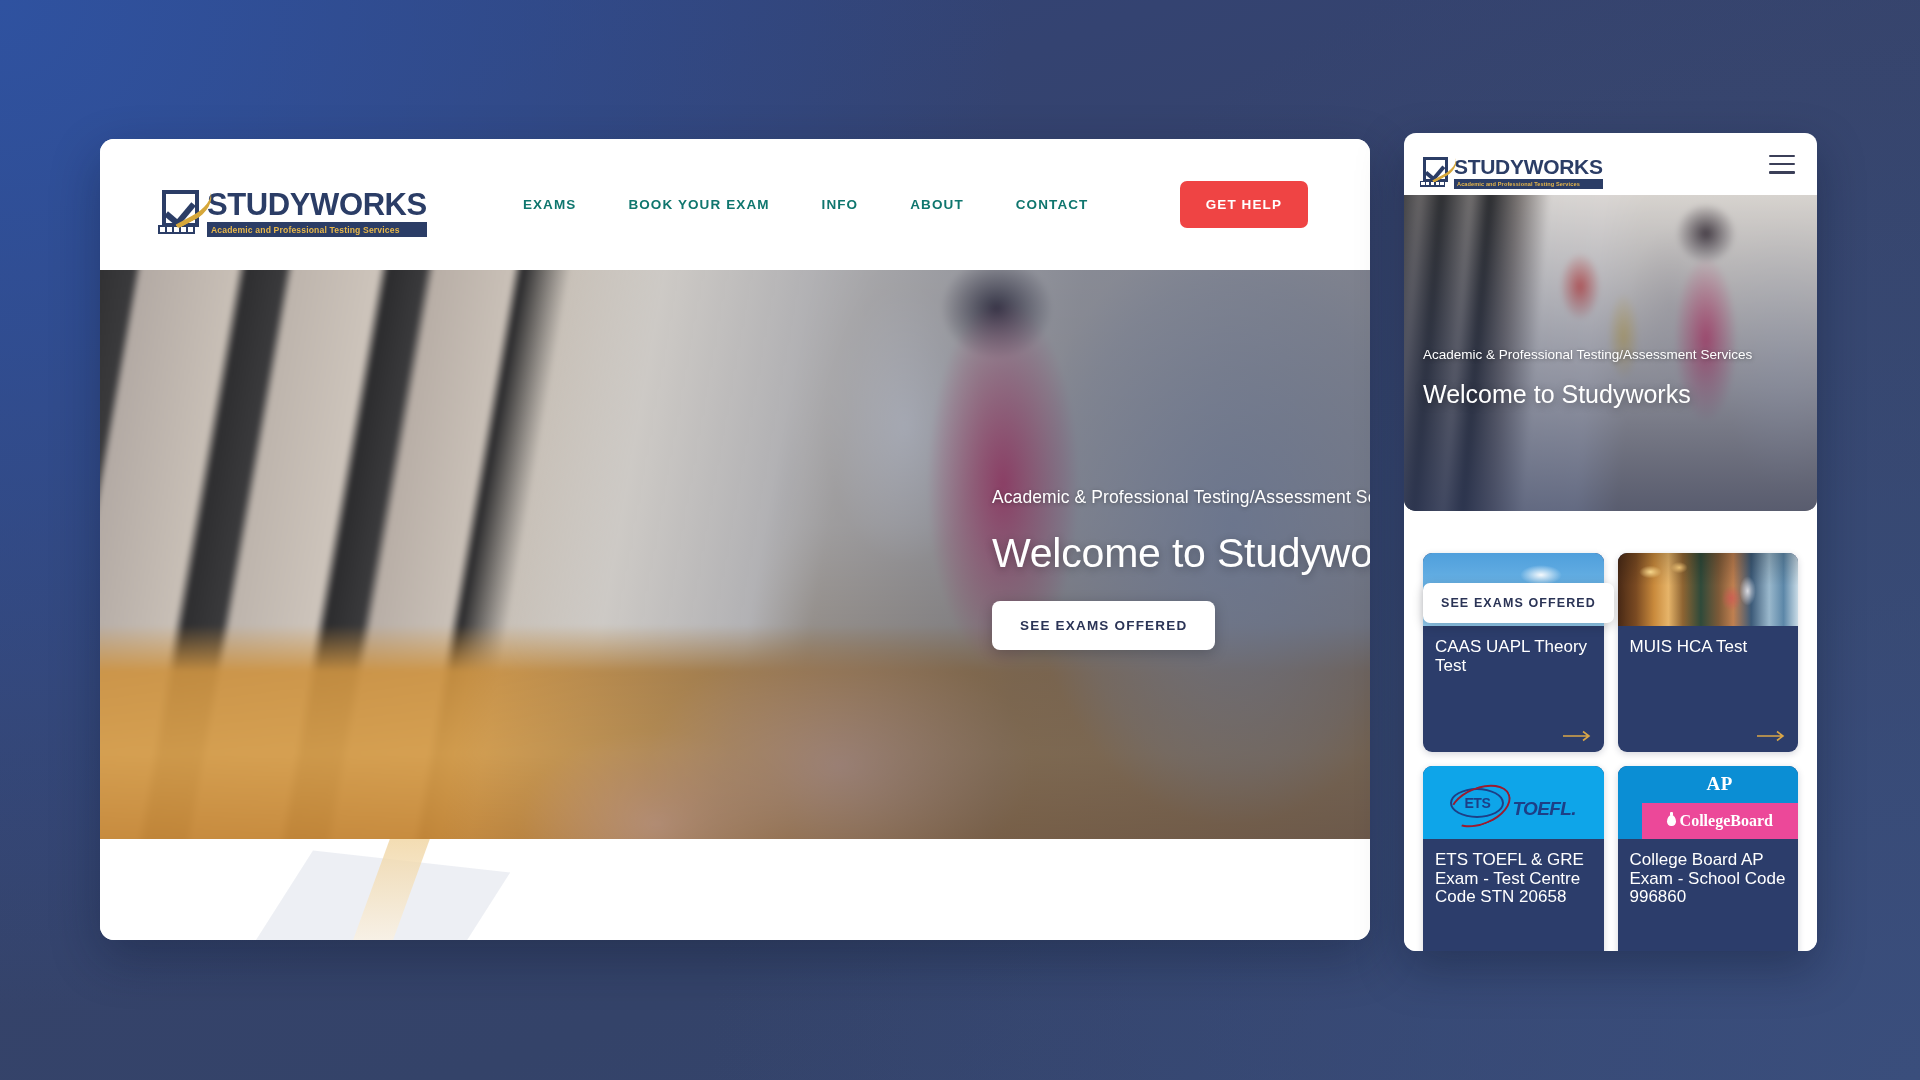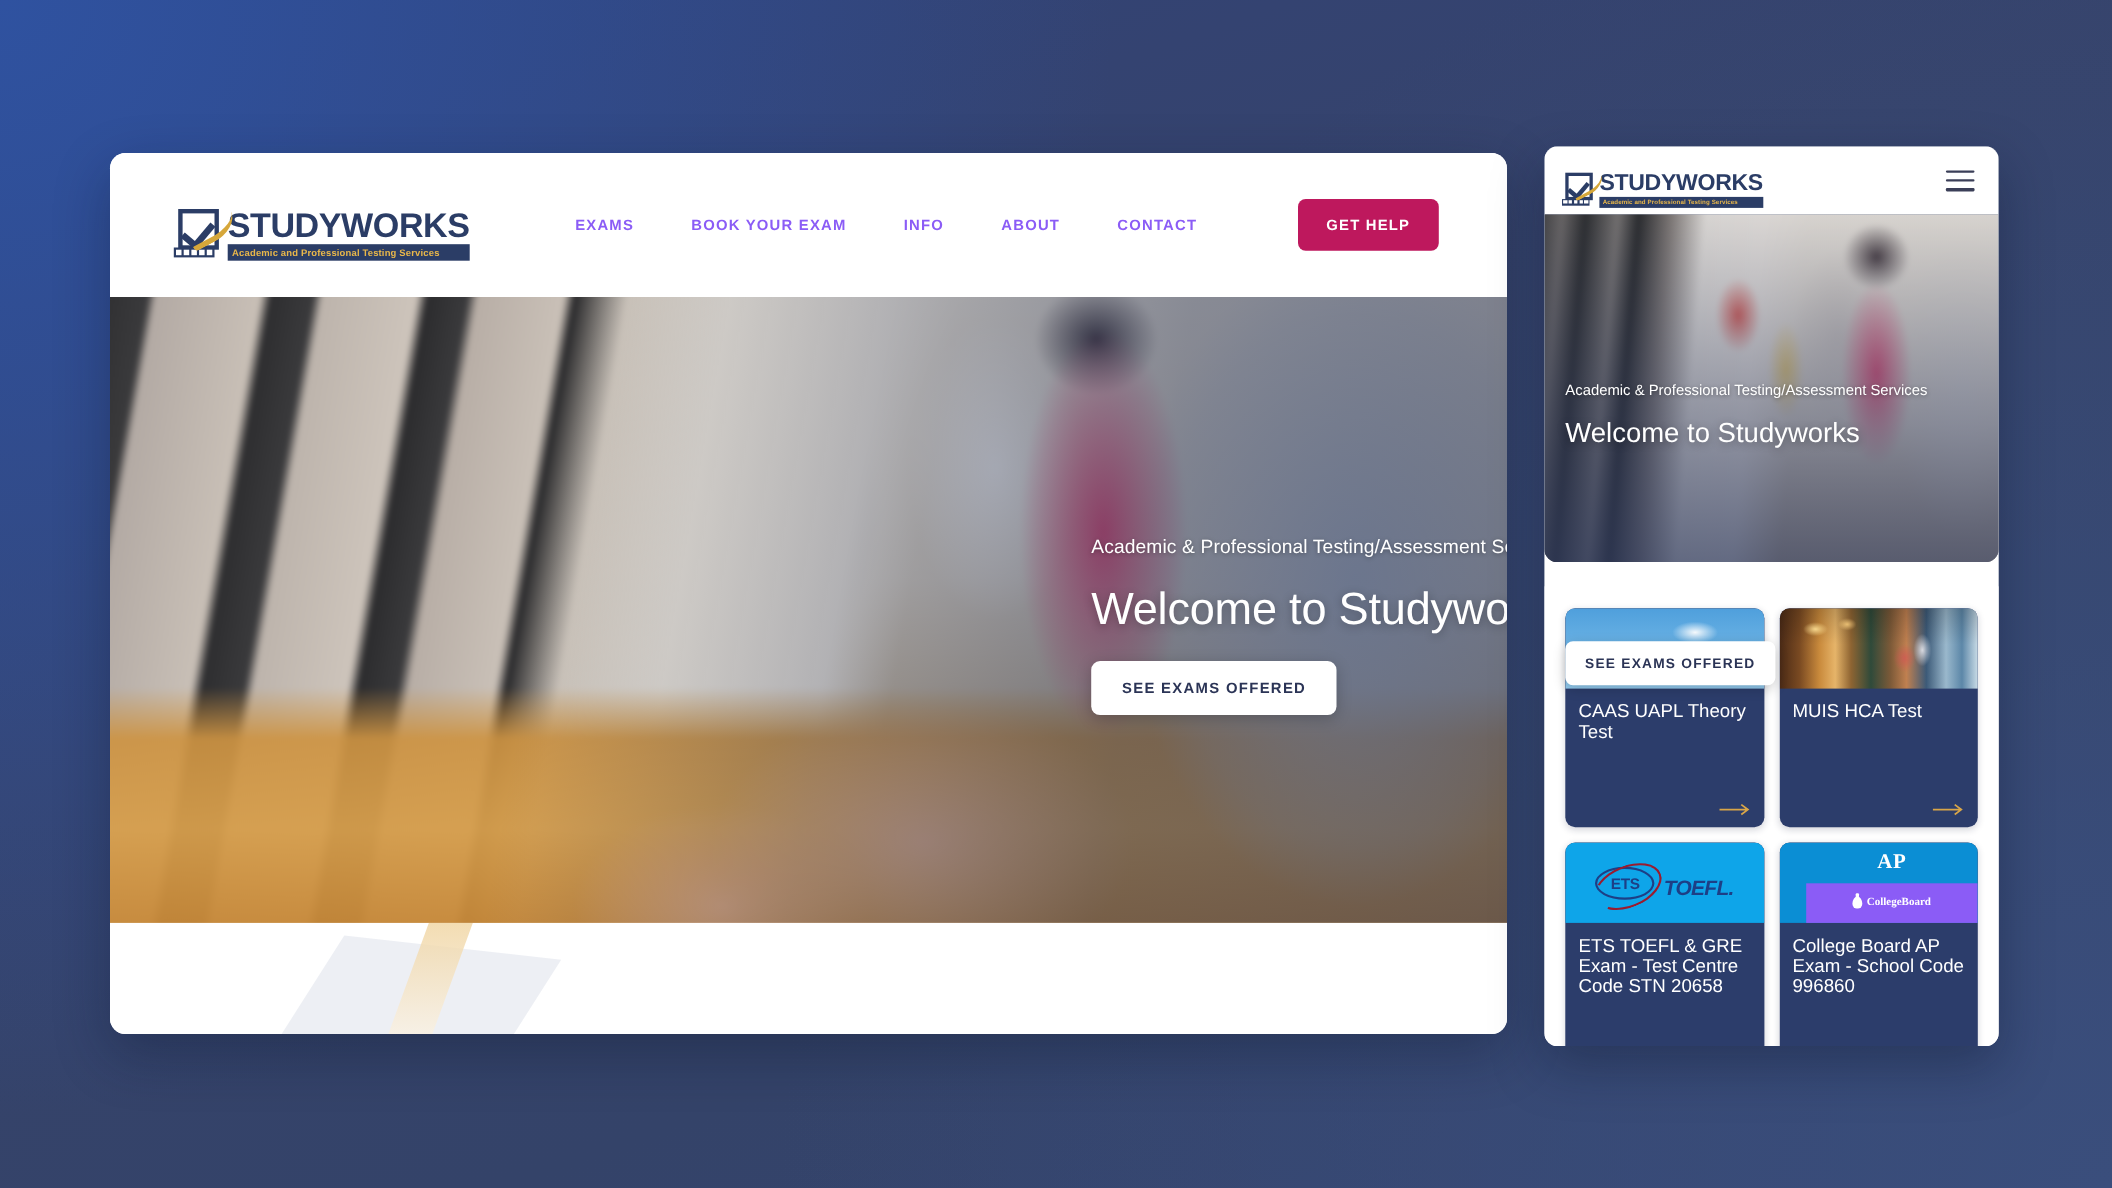--- a/index.html
+++ b/index.html
@@ -107,29 +107,29 @@
   #desktop-nav {
     display: flex;
     align-items: center;
     gap: 52px;
     margin-left: 96px;
   }
   .nav-link {
     font-size: 13.5px;
     font-weight: bold;
     letter-spacing: 1.1px;
-    color: #8b5cf6;
+    color: #0f766e;
     text-decoration: none;
     white-space: nowrap;
     cursor: pointer;
   }
 
   #get-help-btn {
     margin-left: auto;
-    background: #be185d;
+    background: #ef4444;
     color: #ffffff;
     border: none;
     border-radius: 7px;
     padding: 16px 26px;
     font-size: 13.5px;
     font-weight: bold;
     letter-spacing: 1.1px;
     font-family: "Liberation Sans", sans-serif;
     cursor: pointer;
   }
@@ -478,24 +478,24 @@
   .thumb-ap { background: #0b8ed4; display: flex; flex-direction: column; padding-left: 24px; }
   .ap-top {
     height: 50%;
     display: flex; align-items: center; justify-content: center;
     color: #ffffff; font-size: 19px; font-weight: bold;
     font-family: "Liberation Serif", serif;
     letter-spacing: 0.5px;
   }
   .ap-bottom {
     height: 50%;
-    background: #8b5cf6;
+    background: #ec4899;
     display: flex; align-items: center; justify-content: center;
     gap: 4px;
-    color: #ffffff; font-size: 10px; font-weight: bold;
+    color: #ffffff; font-size: 16px; font-weight: bold;
     font-family: "Liberation Serif", serif;
   }
   .acorn {
     width: 9px; height: 11px;
     background: #ffffff;
     border-radius: 50% 50% 45% 45% / 60% 60% 40% 40%;
     position: relative;
   }
   .acorn::after {
     content: "";

